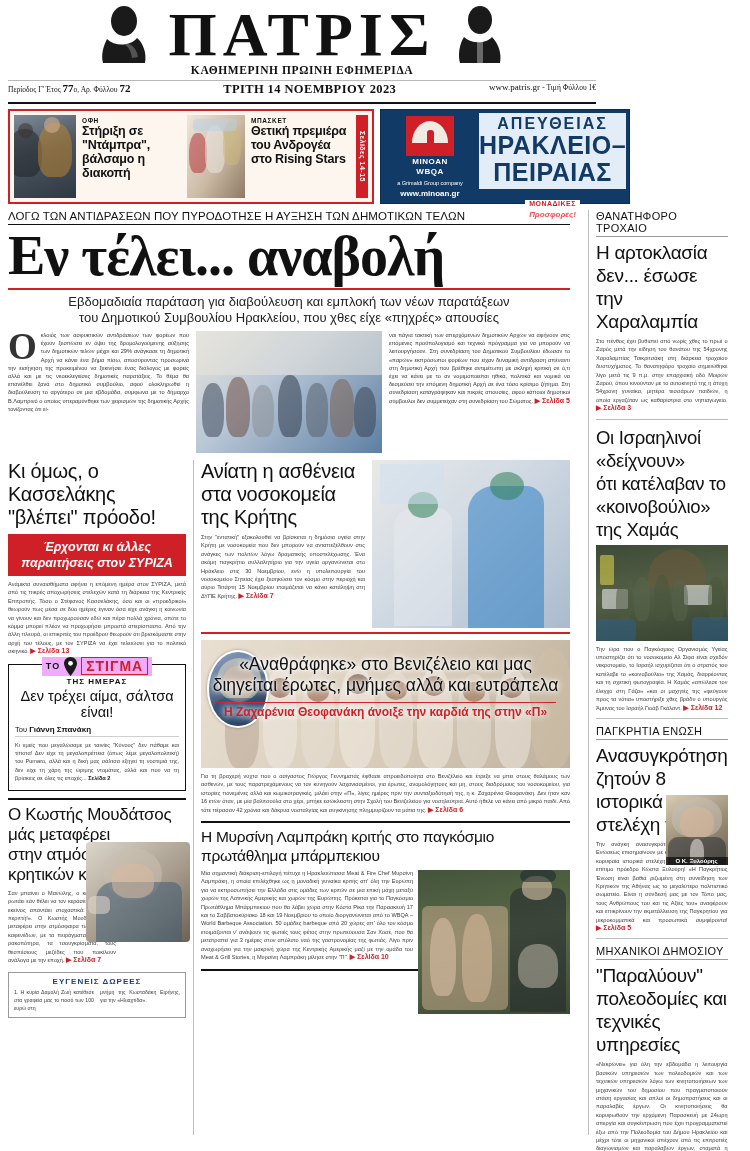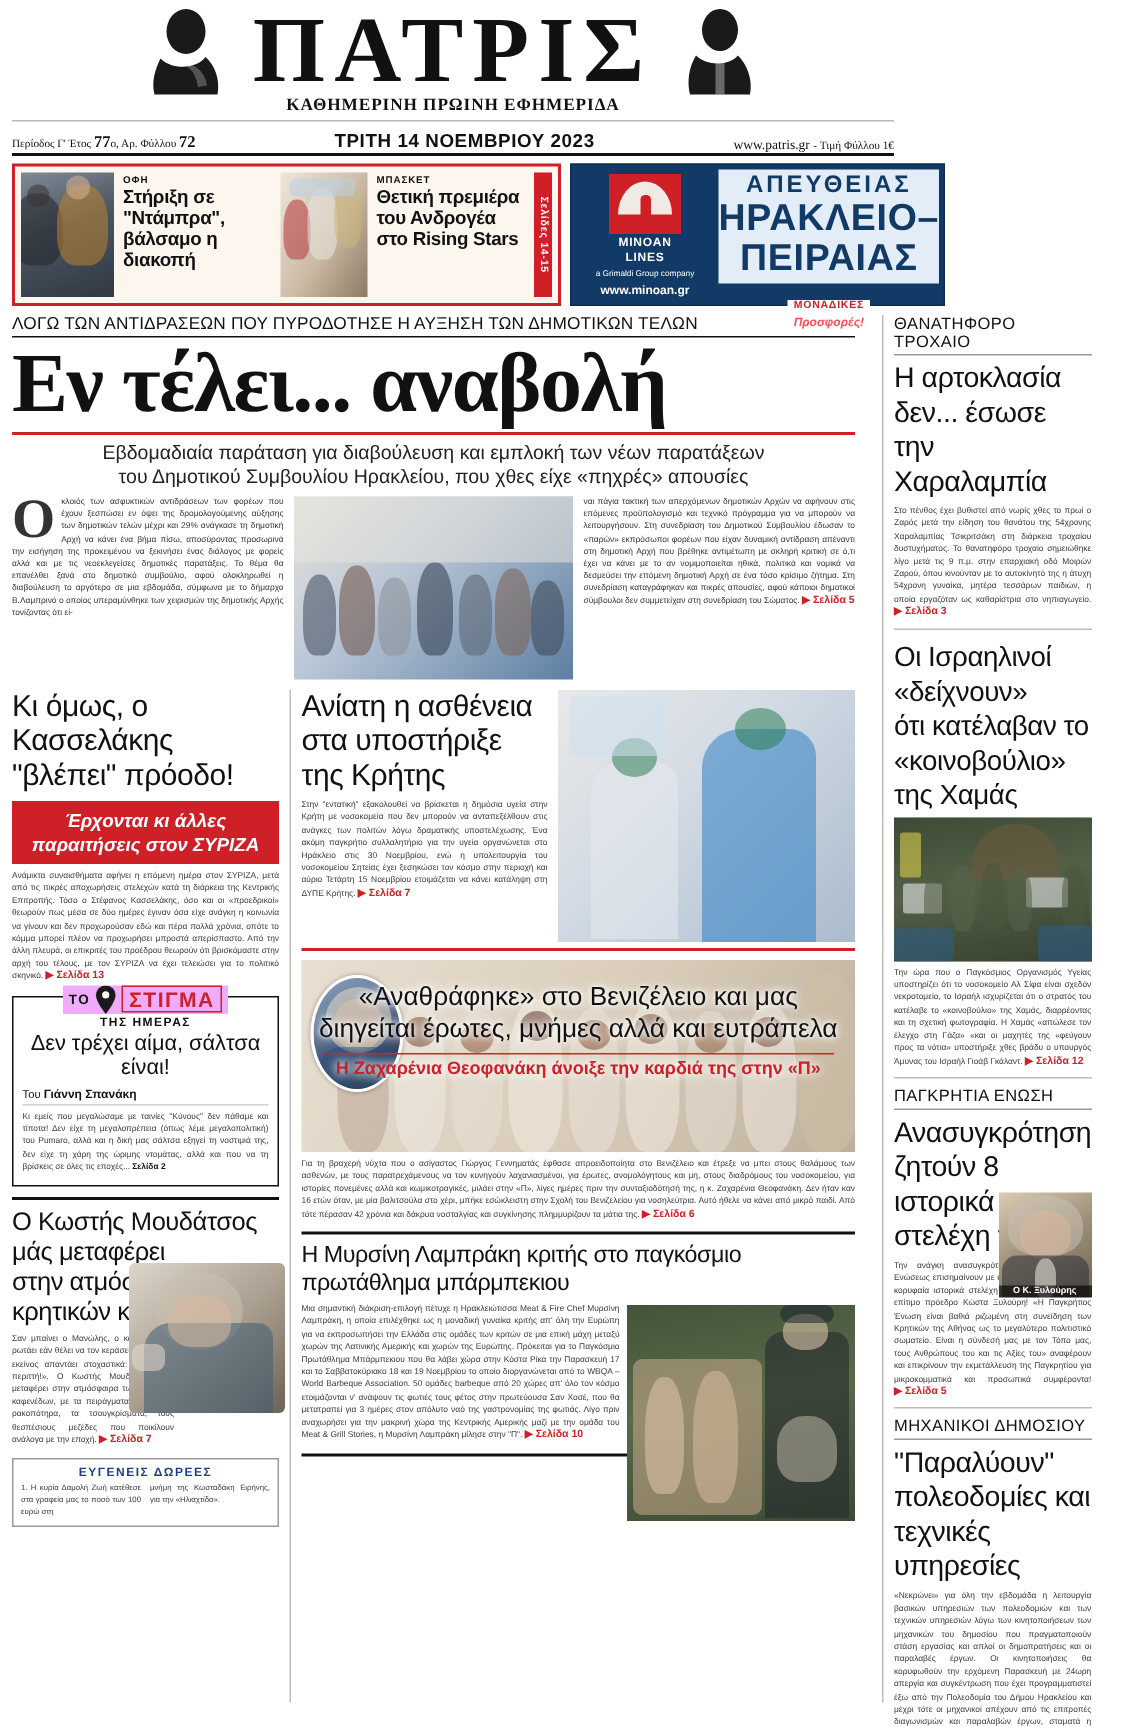--- a/index.html
+++ b/index.html
@@ -24,27 +24,27 @@
   .mast-face { width:54px; height:62px; position:relative; }
   .mast-face svg { width:100%; height:100%; }
   .mast-sub {
     text-align:center; font-family:"Liberation Serif", serif;
     font-weight:bold; font-size:11.5px; letter-spacing:0.6px; margin-top:-4px;
   }
   .mast-rule { border-top:1px solid #b9b9b9; margin-top:4px; }
 
   
   .dateline {
-    display:flex; align-items:flex-end; justify-content:space-between;
+    display:flex; justify-content:space-between;
     height:22px; border-bottom:2px solid #111; padding-bottom:1px;
   }
   .dateline .left { font-family:"Liberation Serif", serif; font-size:7.5px; }
   .dateline .left b { font-size:11px; }
   .dateline .center {
-    font-family:Liberation Sans, sans-serif; font-weight:bold;
+    font-family:Liberation Serif, serif; font-weight:bold;
     font-size:12.5px; letter-spacing:0.4px;
   }
   .dateline .right { font-family:"Liberation Serif", serif; font-size:9px; }
   .dateline .right .small { font-size:7.5px; }
 
   
   .adstrip { display:flex; gap:6px; margin-top:5px; height:95px; }
 
   .sportad {
     flex:0 0 366px; border:2px solid #cf2027; background:#fdf6ef;
@@ -283,21 +283,21 @@
       <div class="sp-pages">Σελίδες 14-15</div>
     </div>
 
     <div class="minoanad">
       <div class="mn-left">
         <div class="mn-logo">
           <div class="sun"></div>
             <div class="fig"></div>
         </div>
         <div class="mn-name">MINOAN</div>
-        <div class="mn-name">LINES</div>
+        <div class="mn-name">WBQA</div>
         <div class="mn-tag">a Grimaldi Group company</div>
         <div class="mn-url">www.minoan.gr</div>
       </div>
       <div class="mn-right">
         <div class="mn-band">
           <div class="mn-l1">ΑΠΕΥΘΕΙΑΣ</div>
           <div class="mn-l2">ΗΡΑΚΛΕΙΟ–ΠΕΙΡΑΙΑΣ</div>
         </div>
         <div class="mn-badge">
           <span class="mn-b1">ΜΟΝΑΔΙΚΕΣ</span>
@@ -420,21 +420,21 @@
               <div>μνήμη της Κωσταδάκη Ειρήνης, για την «Ηλιαχτίδα».</div>
             </div>
           </div>
         </div>
 
         <div class="col-center">
 
           <div style="display:flex; gap:7px;">
             <div style="flex:1;">
               <div class="hl">Ανίατη η ασθένεια</div>
-              <div class="hl">στα υποστήριξε</div>
+              <div class="hl">στα νοσοκομεία</div>
               <div class="hl">της Κρήτης</div>
               <div class="body-xs">
                 <span>Στην "εντατική" εξακολουθεί να βρίσκεται η δημόσια υγεία στην Κρήτη με νοσοκομεία που δεν μπορούν να ανταπεξέλθουν στις ανάγκες των πολιτών λόγω δραματικής υποστελέχωσης. Ένα ακόμη παγκρήτιο συλλαλητήριο για την υγεία οργανώνεται στο Ηράκλειο στις 30 Νοεμβρίου, ενώ η υπολειτουργία του νοσοκομείου Σητείας έχει ξεσηκώσει τον κόσμο στην περιοχή και αύριο Τετάρτη 15 Νοεμβρίου ετοιμάζεται να κάνει κατάληψη στη ΔΥΠΕ Κρήτης.</span>
                 <span class="pageref">
                   <span class="tri">▶</span> <span>Σελίδα 7</span>
                 </span>
               </div>
             </div>
             <div class="photo g3" style="flex:0 0 198px; height:168px;">
               <div class="figs">

